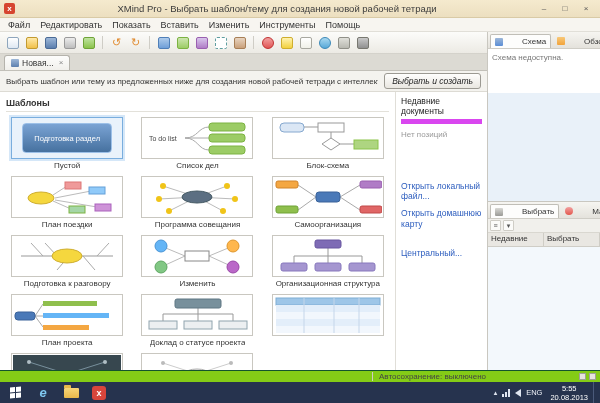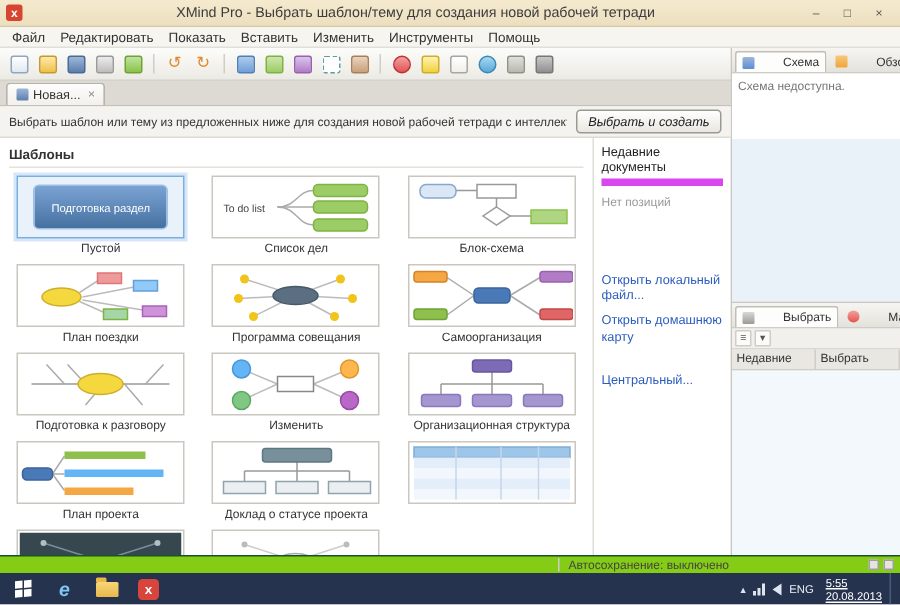--- a/index.html
+++ b/index.html
@@ -102,21 +102,21 @@
   .folder-glyph{width:15px;height:10px;background:linear-gradient(#f7d678,#e8b84a);border-radius:1px;position:relative;}
   .folder-glyph:before{content:"";position:absolute;top:-3px;left:0;width:7px;height:3px;background:#e8b84a;border-radius:1px 1px 0 0;}
   .xmind-glyph{width:14px;height:14px;background:#d8453c;border-radius:3px;color:#fff;font-size:9px;font-weight:bold;display:flex;align-items:center;justify-content:center;}
   .tray{margin-left:auto;display:flex;align-items:center;gap:5px;color:#e8ecf4;}
   .caret{font-size:7px;color:#dfe5f0;}
   .net-ic{display:flex;align-items:flex-end;gap:1px;height:8px;}
   .net-ic i{display:block;width:2px;background:#dfe5f0;}
   .net-ic i:nth-child(1){height:3px;}.net-ic i:nth-child(2){height:5px;}.net-ic i:nth-child(3){height:8px;}
   .vol-ic{width:0;height:0;border-top:4px solid transparent;border-bottom:4px solid transparent;border-right:6px solid #dfe5f0;}
   .lang{font-size:7.5px;color:#eef1f7;}
-  .clock{line-height:9px;font-size:7.5px;color:#fff;padding:0 3px;text-decoration:underline;}
+  .clock{text-align:center;line-height:9px;font-size:7.5px;color:#fff;padding:0 3px;}
   .show-desktop{width:4px;height:21px;border-left:1px solid #4a5a7a;flex:0 0 auto;}
 </style>
 </head>
 <body>
 
 <div class="window">
 
   <div class="titlebar">
     <div class="app-icon">x</div>
     <div class="title">XMind Pro - Выбрать шаблон/тему для создания новой рабочей тетради</div>

